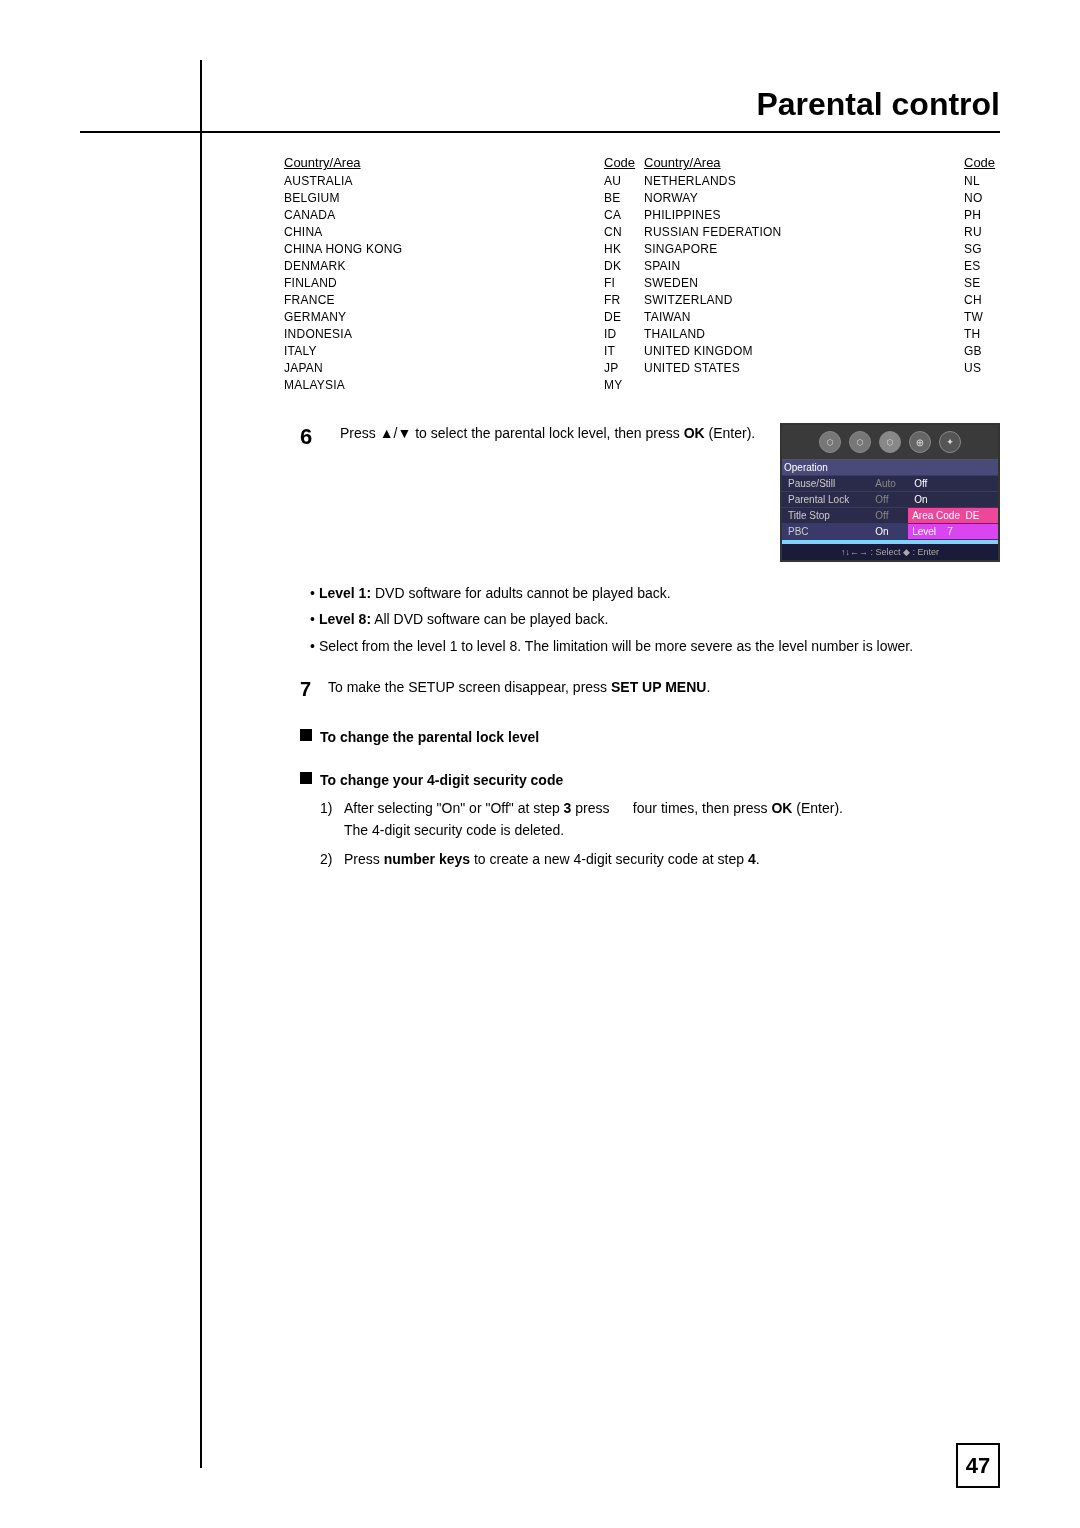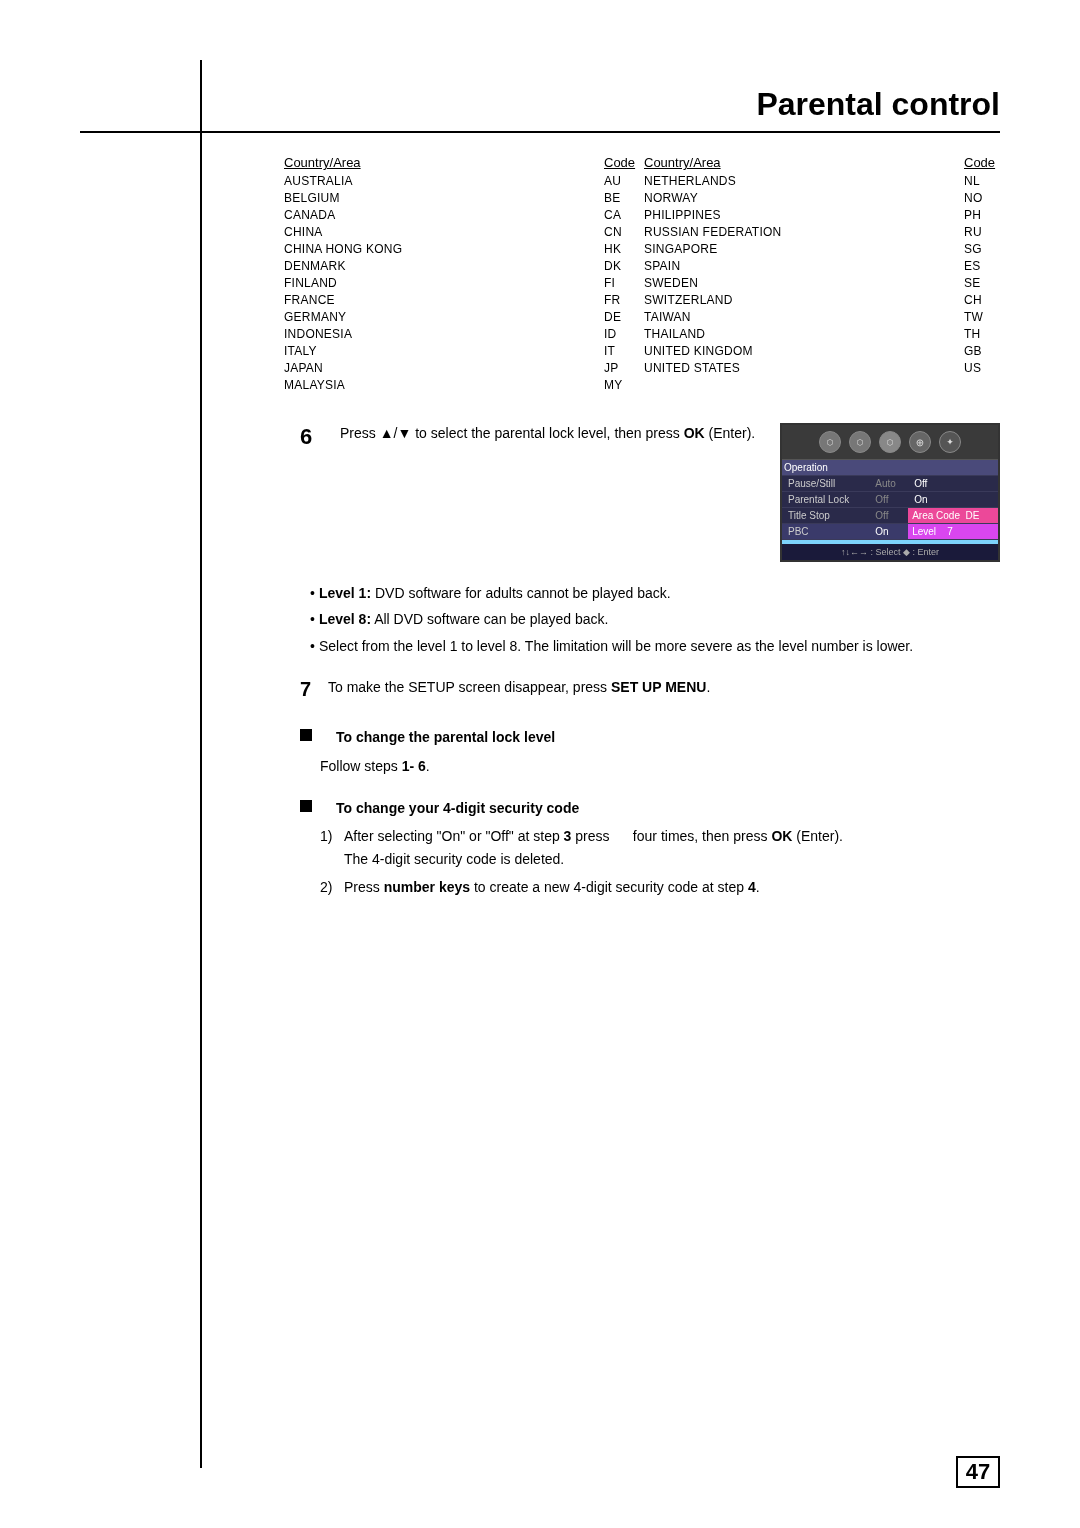--- a/index.html
+++ b/index.html
@@ -208,21 +208,21 @@
 
     
     .sub-section {
       margin-bottom: 20px;
       font-size: 14px;
       line-height: 1.6;
     }
 
     .sub-section-header {
       display: flex;
-      gap: 24px;
+      gap: 8px;
       margin-bottom: 6px;
       font-weight: bold;
     }
 
     .black-square {
       display: inline-block;
       width: 12px;
       height: 12px;
       background: #000;
       flex-shrink: 0;
@@ -247,21 +247,21 @@
 
     
     .page-number {
       position: absolute;
       bottom: 40px;
       right: 80px;
       font-size: 22px;
       font-weight: bold;
       border: 2px solid #000;
       width: 44px;
-      height: 32px;
+      height: 45px;
       display: flex;
       align-items: center;
       justify-content: center;
     }
 
     
     .left-line {
       position: absolute;
       left: 200px;
       top: 60px;
@@ -500,23 +500,20 @@
       <div>
         <span>To make the SETUP screen disappear, press </span><span class="bold">SET UP MENU</span><span>.</span>
       </div>
     </div>
 
     <div class="sub-section">
       <div class="sub-section-header">
         <span class="black-square"></span>
         <span>To change the parental lock level</span>
       </div>
-      <div class="sub-section-content">
-        <span>Follow steps <span class="bold">1- 6</span>.</span>
-      </div>
     </div>
 
     <div class="sub-section">
       <div class="sub-section-header">
         <span class="black-square"></span>
         <span>To change your 4-digit security code</span>
       </div>
       <div class="sub-section-content">
         <div class="numbered-item">
           <span class="num">1)</span>

